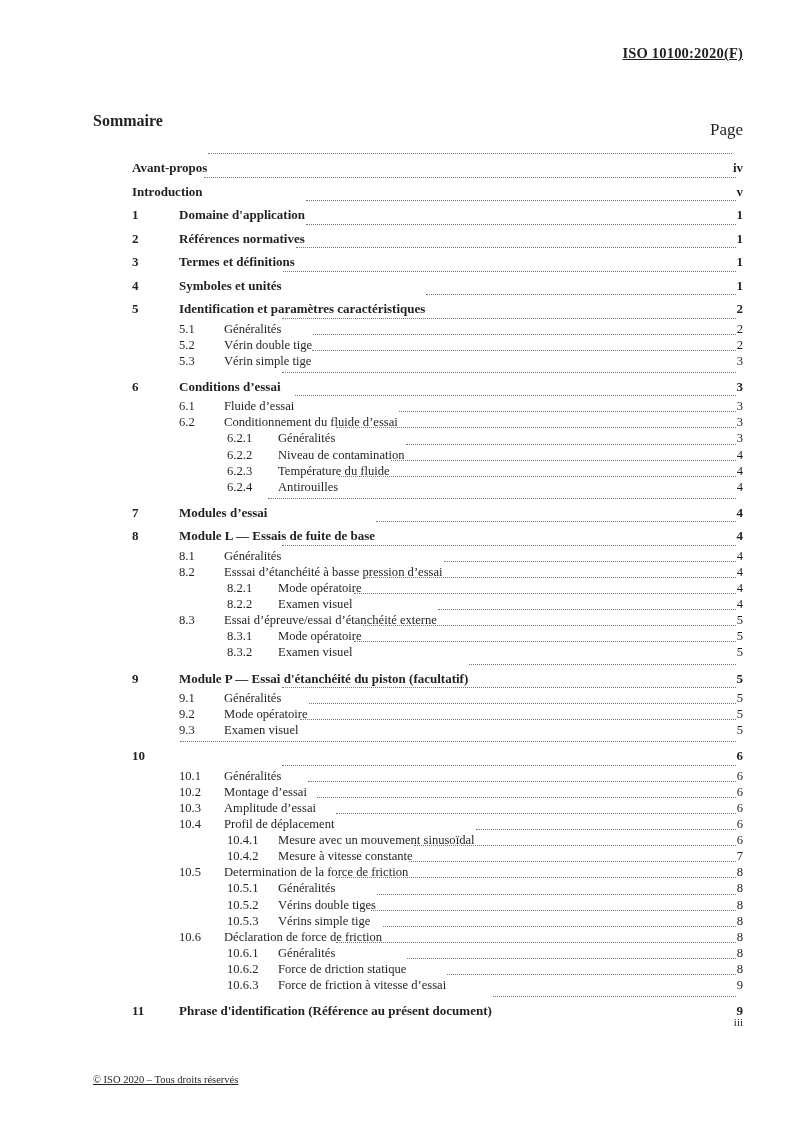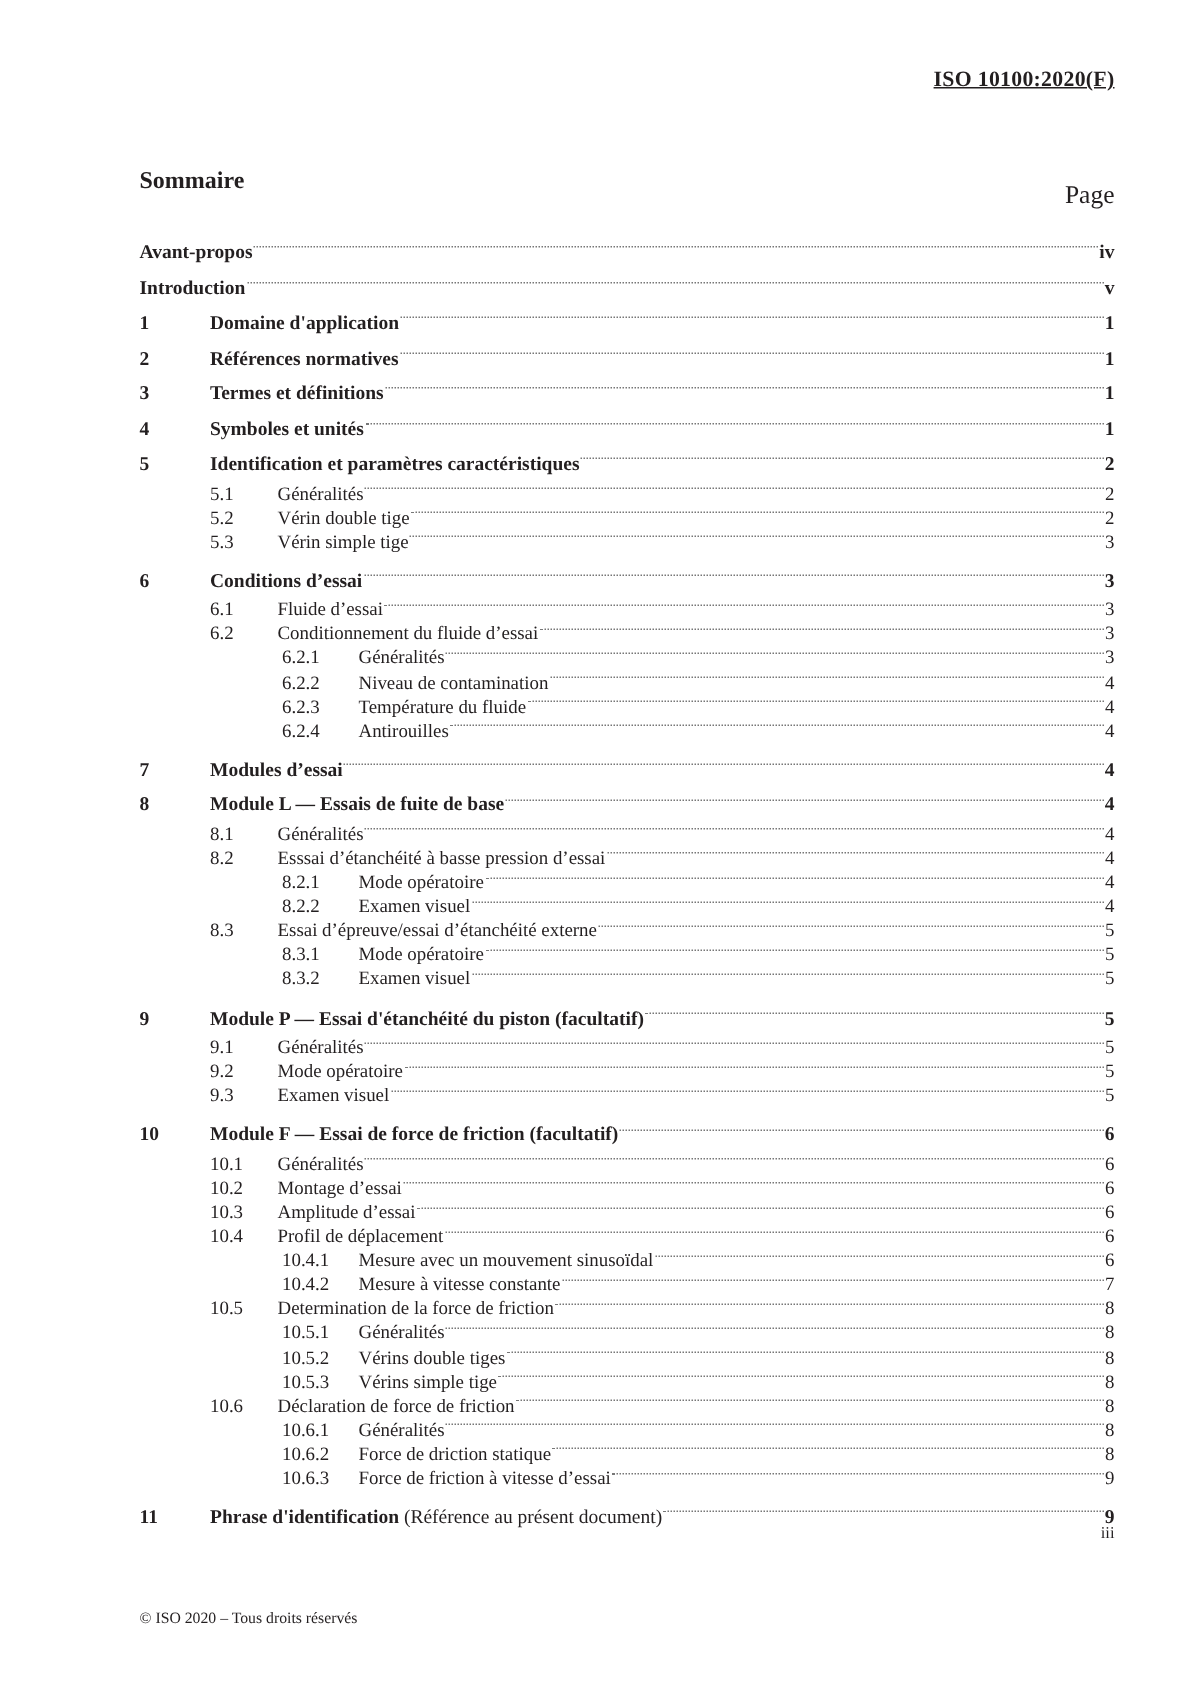--- a/index.html
+++ b/index.html
@@ -2,31 +2,31 @@
 <html><head>
   <meta charset="utf-8">
   <style>
     html, body { margin: 0; padding: 0; background: #ffffff; }
     body { width: 793px; height: 1122px; position: relative; overflow: hidden;
       font-family: "Liberation Serif", "DejaVu Serif", serif; color: #231f20; }
     .header-code { position: absolute; right: 50px; top: 45px; font-weight: bold; font-size: 14.5px; letter-spacing: 0.2px; text-decoration: underline; }
     .title { position: absolute; left: 93px; top: 112px; font-weight: bold; font-size: 16px; }
     .page-label { position: absolute; right: 50px; top: 120px; font-size: 17px; }
     .toc { position: absolute; left: 93px; top: 156px; width: 650px; }
-    .row { display: flex; align-items: center; white-space: nowrap; font-size: 12.6px; height: 16.1px; line-height: 16.1px; }
+    .row { display: flex; align-items: flex-start; white-space: nowrap; font-size: 12.6px; height: 16.1px; line-height: 16.1px; margin-left: 39px; }
     .row.l1 { height: 23.5px; line-height: 23.5px; font-weight: bold; font-size: 13px; }
     .row.l2 .num { padding-left: 47px; width: 45px; flex: 0 0 auto; }
     .row.l3 .num { padding-left: 95px; width: 51px; flex: 0 0 auto; }
     .row.l1 .num { width: 47px; flex: 0 0 auto; }
     .label { flex: 0 0 auto; }
-    .label .normal { font-weight: normal; }
+    .label .normal { font-weight: bold; }
     .leader { flex: 1 1 auto; border-bottom: 1px dotted #777; margin: 0 1px; position: relative; top: -3px; height: 0; }
     .pg { flex: 0 0 auto; text-align: right; }
     .sect-gap { height: 6px; }
-    .footer-left { position: absolute; left: 93px; top: 1074px; font-size: 10.5px; }
+    .footer-left { position: absolute; left: 93px; top: 1074px; font-size: 10.5px; text-decoration: underline; }
     .footer-right { position: absolute; right: 50px; top: 1016px; font-size: 11px; }
   </style>
 </head>
 <body>
 
 <div class="header-code">ISO 10100:2020(F)</div>
 <div class="title">Sommaire</div>
 <div class="page-label">Page</div>
 
 <div class="toc" id="toc">
@@ -207,21 +207,20 @@
     </div>
     <div class="row l2">
       <span class="num">9.3</span>
       <span class="label"><span>Examen visuel</span></span>
       <span class="leader"></span>
       <span class="pg">5</span>
     </div>
     <div class="sect-gap"></div>
     <div class="row l1">
       <span class="num">10</span>
-      <span class="label"><span>Module F — Essai de force de friction (facultatif)</span></span>
       <span class="leader"></span>
       <span class="pg">6</span>
     </div>
     <div class="row l2">
       <span class="num">10.1</span>
       <span class="label"><span>Généralités</span></span>
       <span class="leader"></span>
       <span class="pg">6</span>
     </div>
     <div class="row l2">

